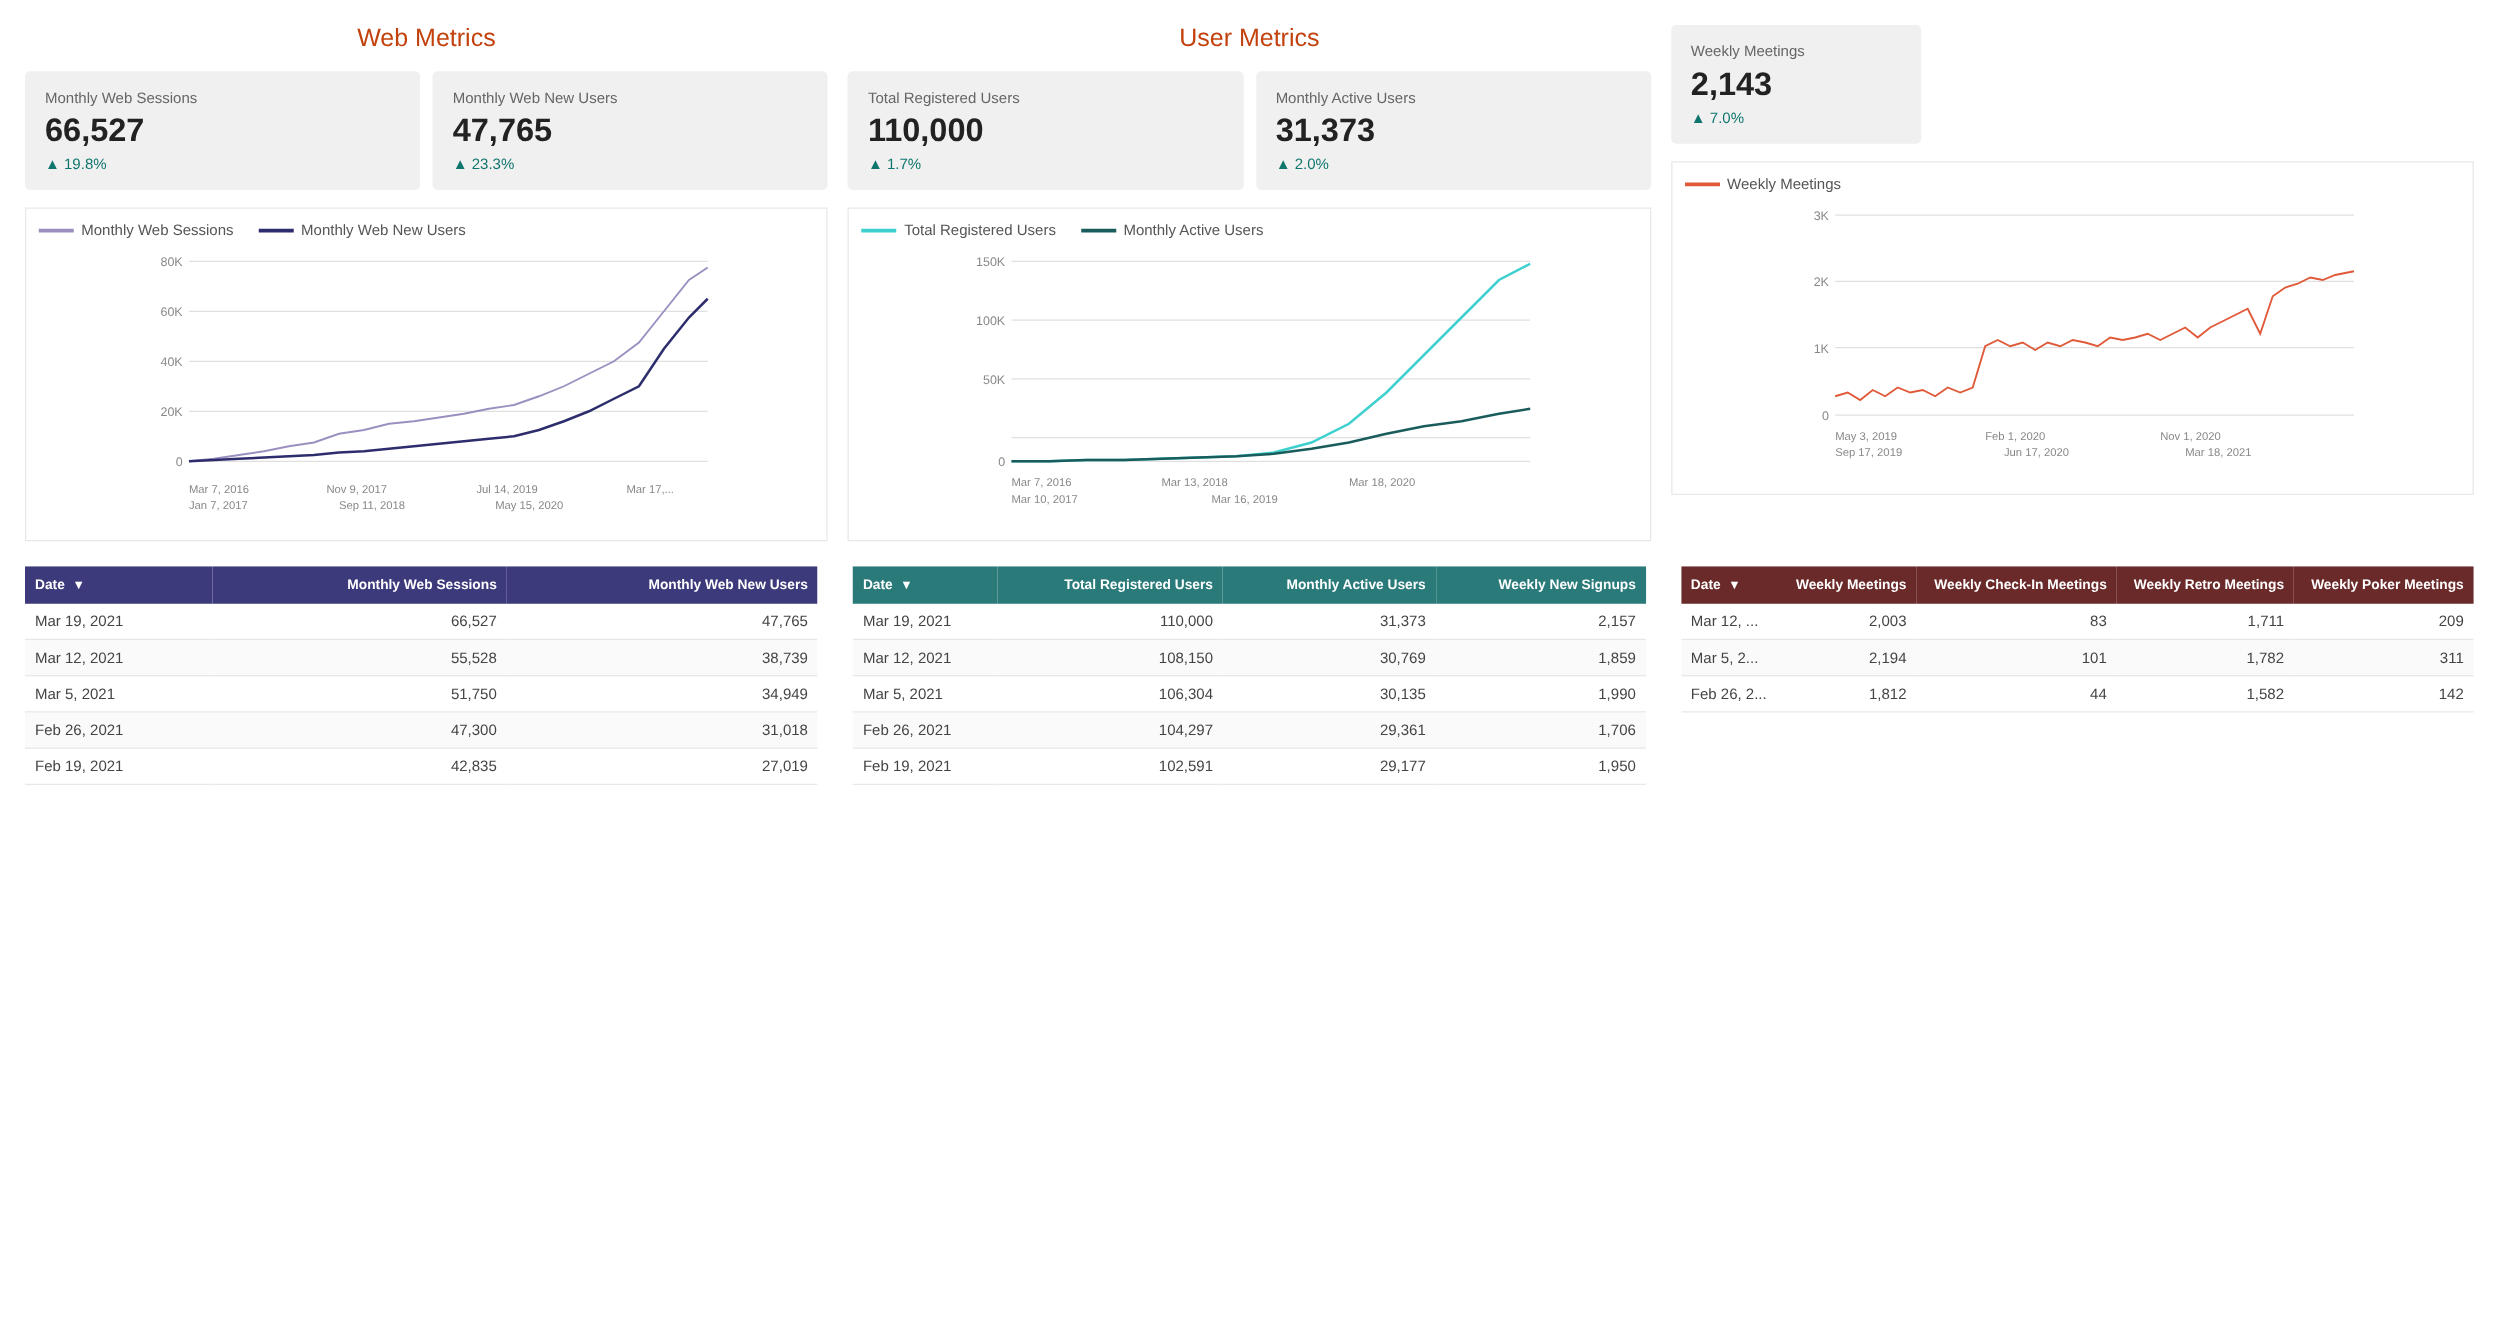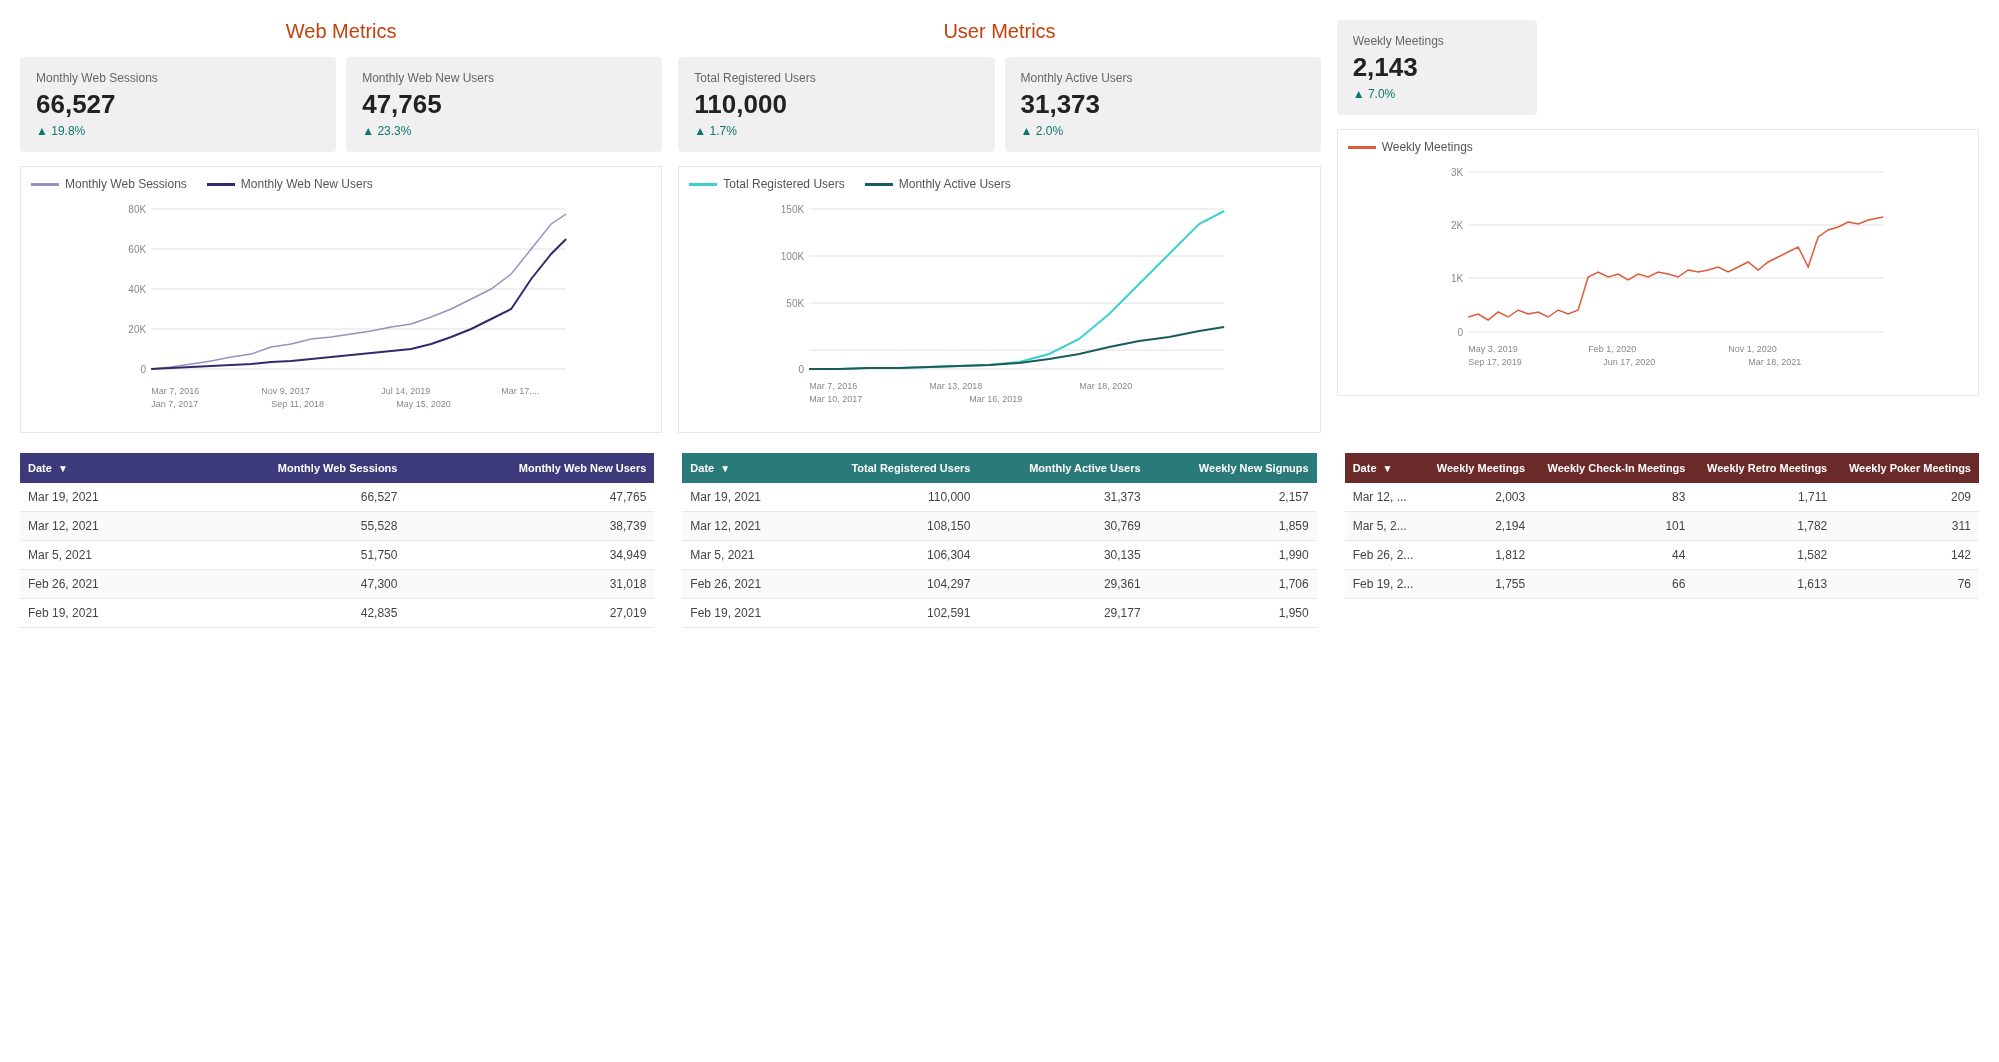--- a/index.html
+++ b/index.html
@@ -330,25 +330,18 @@
               <td class="right">1,782</td>
               <td class="right">311</td>
             </tr>
             <tr>
               <td>Feb 26, 2...</td>
               <td class="right">1,812</td>
               <td class="right">44</td>
               <td class="right">1,582</td>
               <td class="right">142</td>
             </tr>
-            <tr>
-              <td>Feb 19, 2...</td>
-              <td class="right">1,755</td>
-              <td class="right">66</td>
-              <td class="right">1,613</td>
-              <td class="right">76</td>
-            </tr>
           </tbody>
       </table>
     </div>
 
   </div>
 </div>
 
 </body></html>

